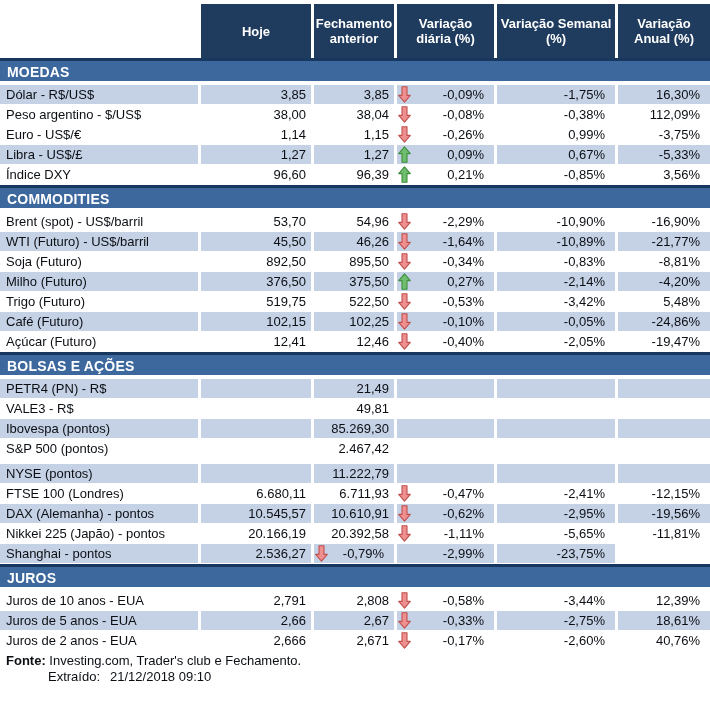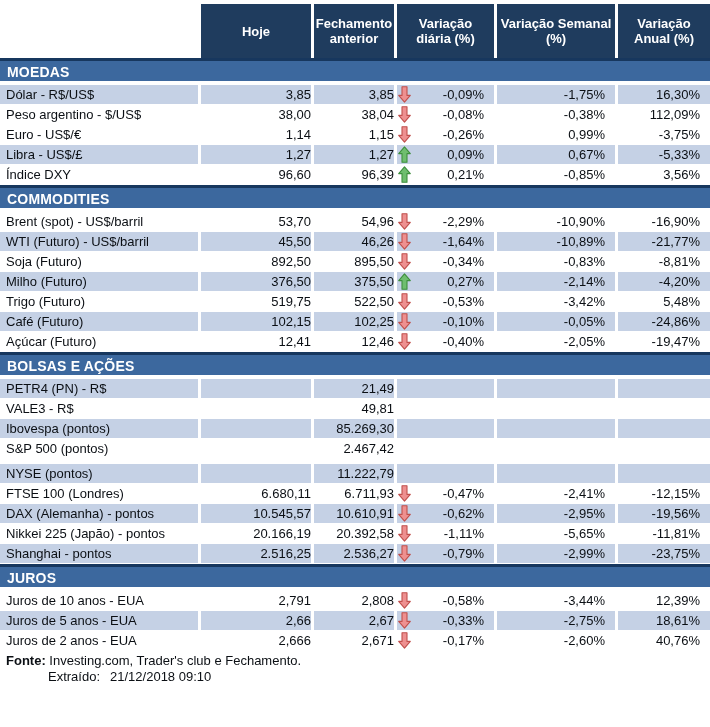--- a/index.html
+++ b/index.html
@@ -42,21 +42,21 @@
   }
   
   .row { margin-bottom: 1px; }
   .cell {
     height: 19px; line-height: 19px; font-size: 13px;
     overflow: hidden; white-space: nowrap;
     background: #FFFFFF;
   }
   .row.blue .cell { background: var(--row-alt); }
   .cell.label { padding-left: 6px; }
-  .cell.num   { text-align: right; }
+  .cell.num   { text-align: right; padding-right: 5px; }
   .cell.pctcol{ text-align: right; padding-right: 10px; }
   .cell.vard  {
     display: flex; align-items: center; justify-content: space-between;
     padding: 0 10px 0 1px;
   }
   .cell.vard .pct { margin-left: auto; }
   .arrow { display: inline-flex; align-items: center; height: 19px; }
   .arrow svg { display: block; }
   .spacer { height: 5px; background: #FFFFFF; }
   
@@ -347,21 +347,20 @@
               <path d="M6.5 16.2 L0.7 9.4 L4 9.4 L4 0.8 L9 0.8 L9 9.4 L12.3 9.4 Z" fill="#EE9090" stroke="#C0504D" stroke-width="1.1" stroke-linejoin="round"></path>
             </svg>
           </span>
           <span class="pct">-1,11%</span>
         </div>
         <div class="cell pctcol">-5,65%</div>
         <div class="cell pctcol">-11,81%</div>
       </div>
       <div class="grid row blue">
         <div class="cell label">Shanghai - pontos</div>
-        <div class="cell num">2.516,25</div>
         <div class="cell num">2.536,27</div>
         <div class="cell vard">
           <span class="arrow">
             <svg width="13" height="17" viewBox="0 0 13 17">
               <path d="M6.5 16.2 L0.7 9.4 L4 9.4 L4 0.8 L9 0.8 L9 9.4 L12.3 9.4 Z" fill="#EE9090" stroke="#C0504D" stroke-width="1.1" stroke-linejoin="round"></path>
             </svg>
           </span>
           <span class="pct">-0,79%</span>
         </div>
         <div class="cell pctcol">-2,99%</div>

